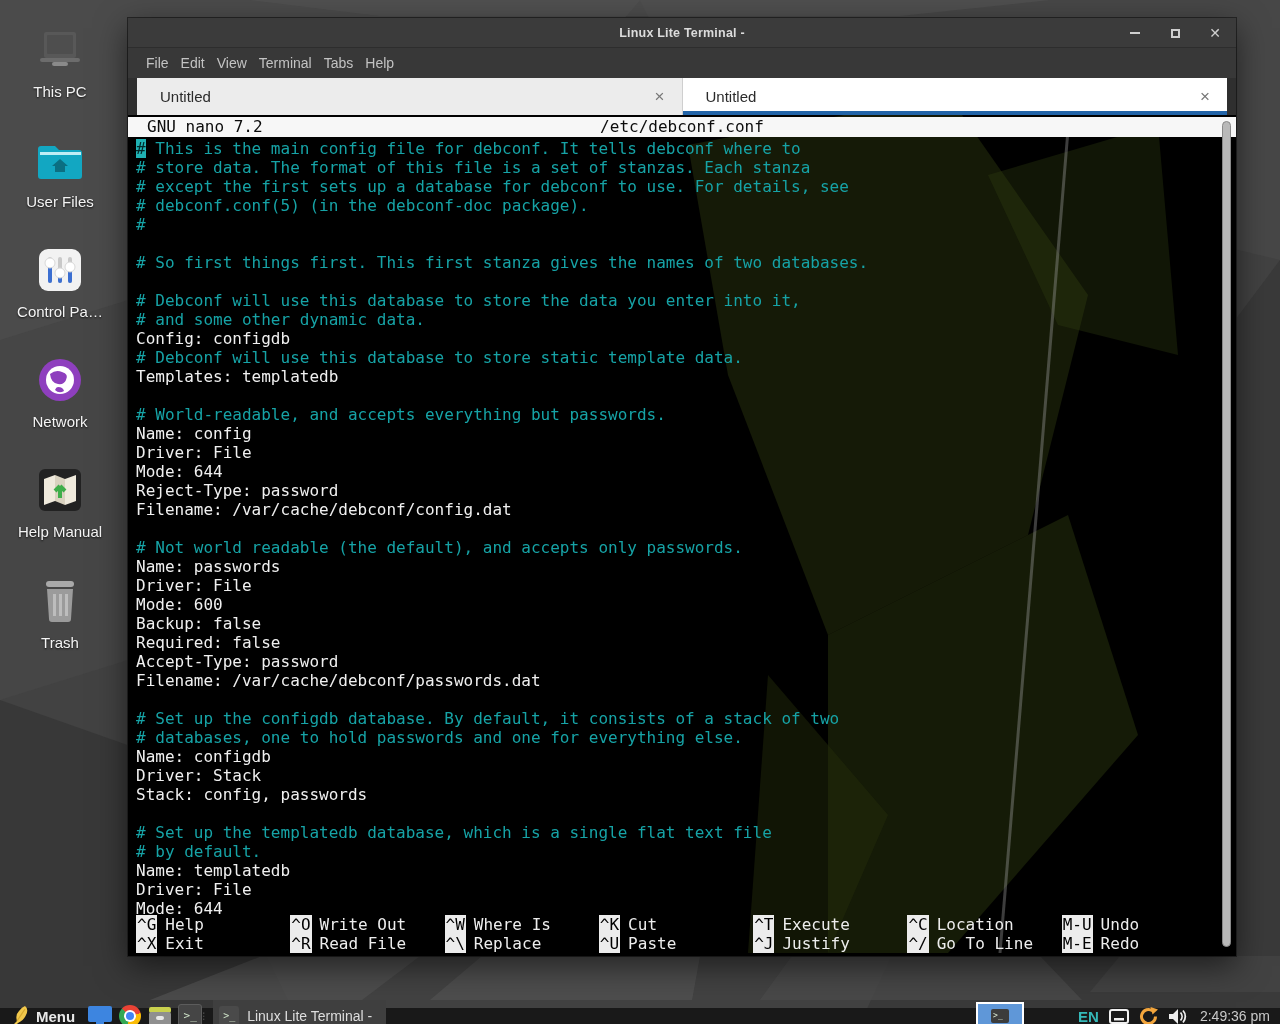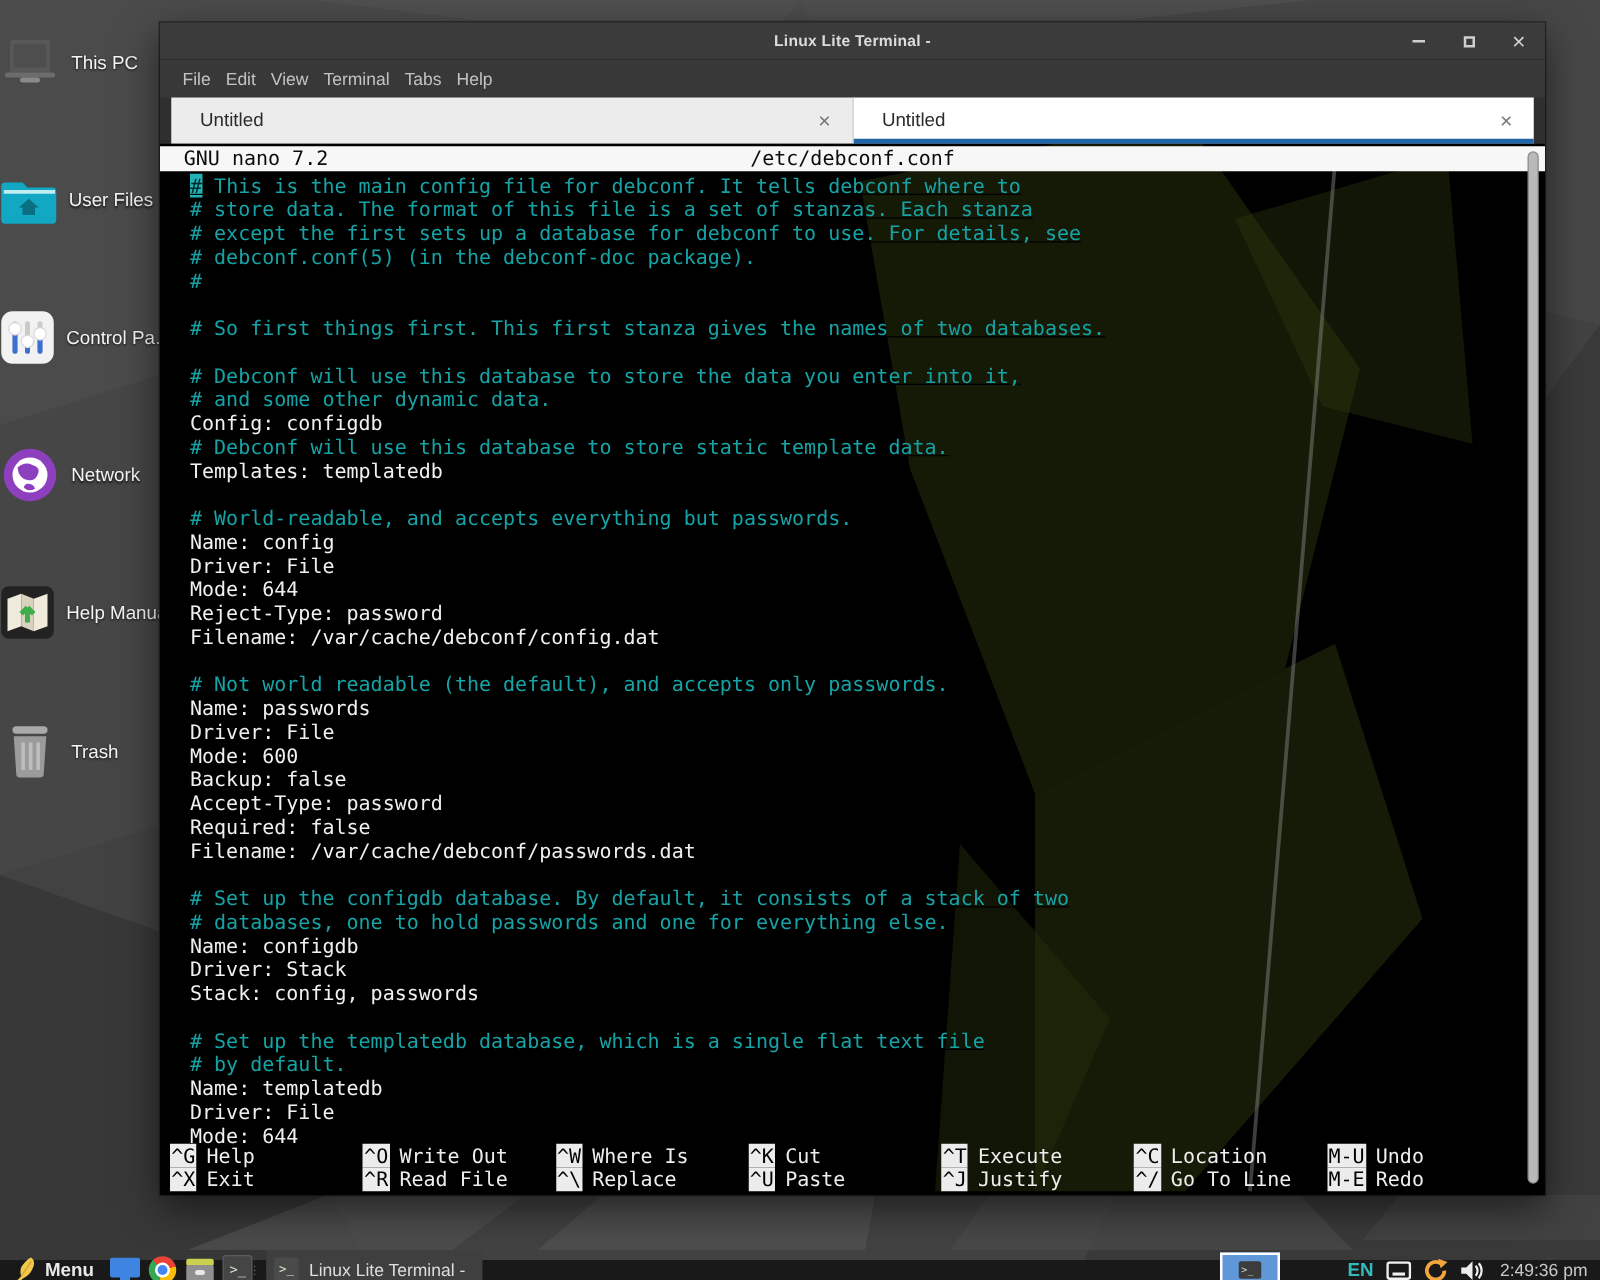--- a/index.html
+++ b/index.html
@@ -4,21 +4,21 @@
 <style>
   * { margin:0; padding:0; box-sizing:border-box; }
   html,body { width:1280px; height:1024px; overflow:hidden; }
   body { position:relative; background:#424242; font-family:"Liberation Sans",sans-serif; }
 
   
   .wallpaper { position:absolute; inset:0; z-index:0; }
 
   
   .desktop-icons { position:absolute; left:0; top:0; width:128px; z-index:2; }
-  .dicon { position:absolute; left:0; width:120px; display:flex; flex-direction:row; align-items:center; gap:9px; cursor:default; }
+  .dicon { position:absolute; left:0; width:120px; display:flex; flex-direction:column; align-items:center; gap:9px; cursor:default; }
   .dicon .glyph { width:48px; height:48px; display:flex; align-items:center; justify-content:center; }
   .dicon .dlabel { color:#f4f4f4; font-size:15px; text-shadow:0 1px 2px rgba(0,0,0,.8); white-space:nowrap; }
   .di-0{top:26px;} .di-1{top:136px;} .di-2{top:246px;} .di-3{top:356px;} .di-4{top:466px;} .di-5{top:577px;}
 
   
   .window { position:absolute; left:128px; top:18px; width:1108px; height:938px; z-index:3;
             background:#353535; box-shadow:0 10px 30px rgba(0,0,0,.55), 0 0 0 1px #262626; }
   .titlebar { height:30px; background:#3b3b3b; display:flex; align-items:center; position:relative; border-bottom:1px solid #2d2d2d; }
   .title { position:absolute; left:0; right:0; text-align:center; color:#dcdcdc; font-size:12.5px; font-weight:bold; letter-spacing:.2px; }
   .winbtns { position:absolute; right:14px; top:0; height:30px; display:flex; align-items:center; gap:26px; }
@@ -39,21 +39,21 @@
   .tab .tclose { position:absolute; right:17px; color:#777; font-size:17px; line-height:17px; cursor:pointer; }
 
   .term { position:absolute; left:0; top:97px; width:1108px; height:841px; background:#000; overflow:hidden;
           font-family:"DejaVu Sans Mono","Liberation Mono",monospace; font-size:16px; }
   .term .wm { position:absolute; left:0; top:0; pointer-events:none; }
 
   .nano-header { position:relative; margin-top:2px; height:20px; line-height:20px; background:#f7f7f7; color:#0c0c0c; z-index:2; }
   .nano-version { margin-left:19px; }
   .nano-filename { position:absolute; left:0; right:0; text-align:center; top:0; }
 
-  .lines { position:relative; z-index:1; padding-left:24px; padding-top:2px;text-decoration:underline; }
+  .lines { position:relative; z-index:1; padding-left:8px; padding-top:2px; }
   .line { height:19px; line-height:19px; white-space:pre; color:#f0f0f0; }
   .line.comment { color:#16a3a6; }
   .cursor { background:#20b2b4; color:#012a2a; }
 
   .scroll-thumb { position:absolute; right:5px; top:6px; width:9px; height:826px; background:#b9b9b9;
                   border:1px solid #898989; border-radius:5px; z-index:4; cursor:pointer; }
 
   .shortcuts { position:absolute; left:8px; right:20px; bottom:3px; display:grid; grid-template-columns:repeat(7,1fr); z-index:2; }
   .sc-col { display:flex; flex-direction:column; }
   .sc-item { height:19px; line-height:19px; white-space:pre; }
@@ -252,22 +252,22 @@
         <div class="line">Driver: File</div>
         <div class="line">Mode: 644</div>
         <div class="line">Reject-Type: password</div>
         <div class="line">Filename: /var/cache/debconf/config.dat</div>
         <div class="line">&nbsp;</div>
         <div class="line comment"># Not world readable (the default), and accepts only passwords.</div>
         <div class="line">Name: passwords</div>
         <div class="line">Driver: File</div>
         <div class="line">Mode: 600</div>
         <div class="line">Backup: false</div>
+        <div class="line">Required: false</div>
         <div class="line">Accept-Type: password</div>
-        <div class="line">Required: false</div>
         <div class="line">Filename: /var/cache/debconf/passwords.dat</div>
         <div class="line">&nbsp;</div>
         <div class="line comment"># Set up the configdb database. By default, it consists of a stack of two</div>
         <div class="line comment"># databases, one to hold passwords and one for everything else.</div>
         <div class="line">Name: configdb</div>
         <div class="line">Driver: Stack</div>
         <div class="line">Stack: config, passwords</div>
         <div class="line">&nbsp;</div>
         <div class="line comment"># Set up the templatedb database, which is a single flat text file</div>
         <div class="line comment"># by default.</div>

